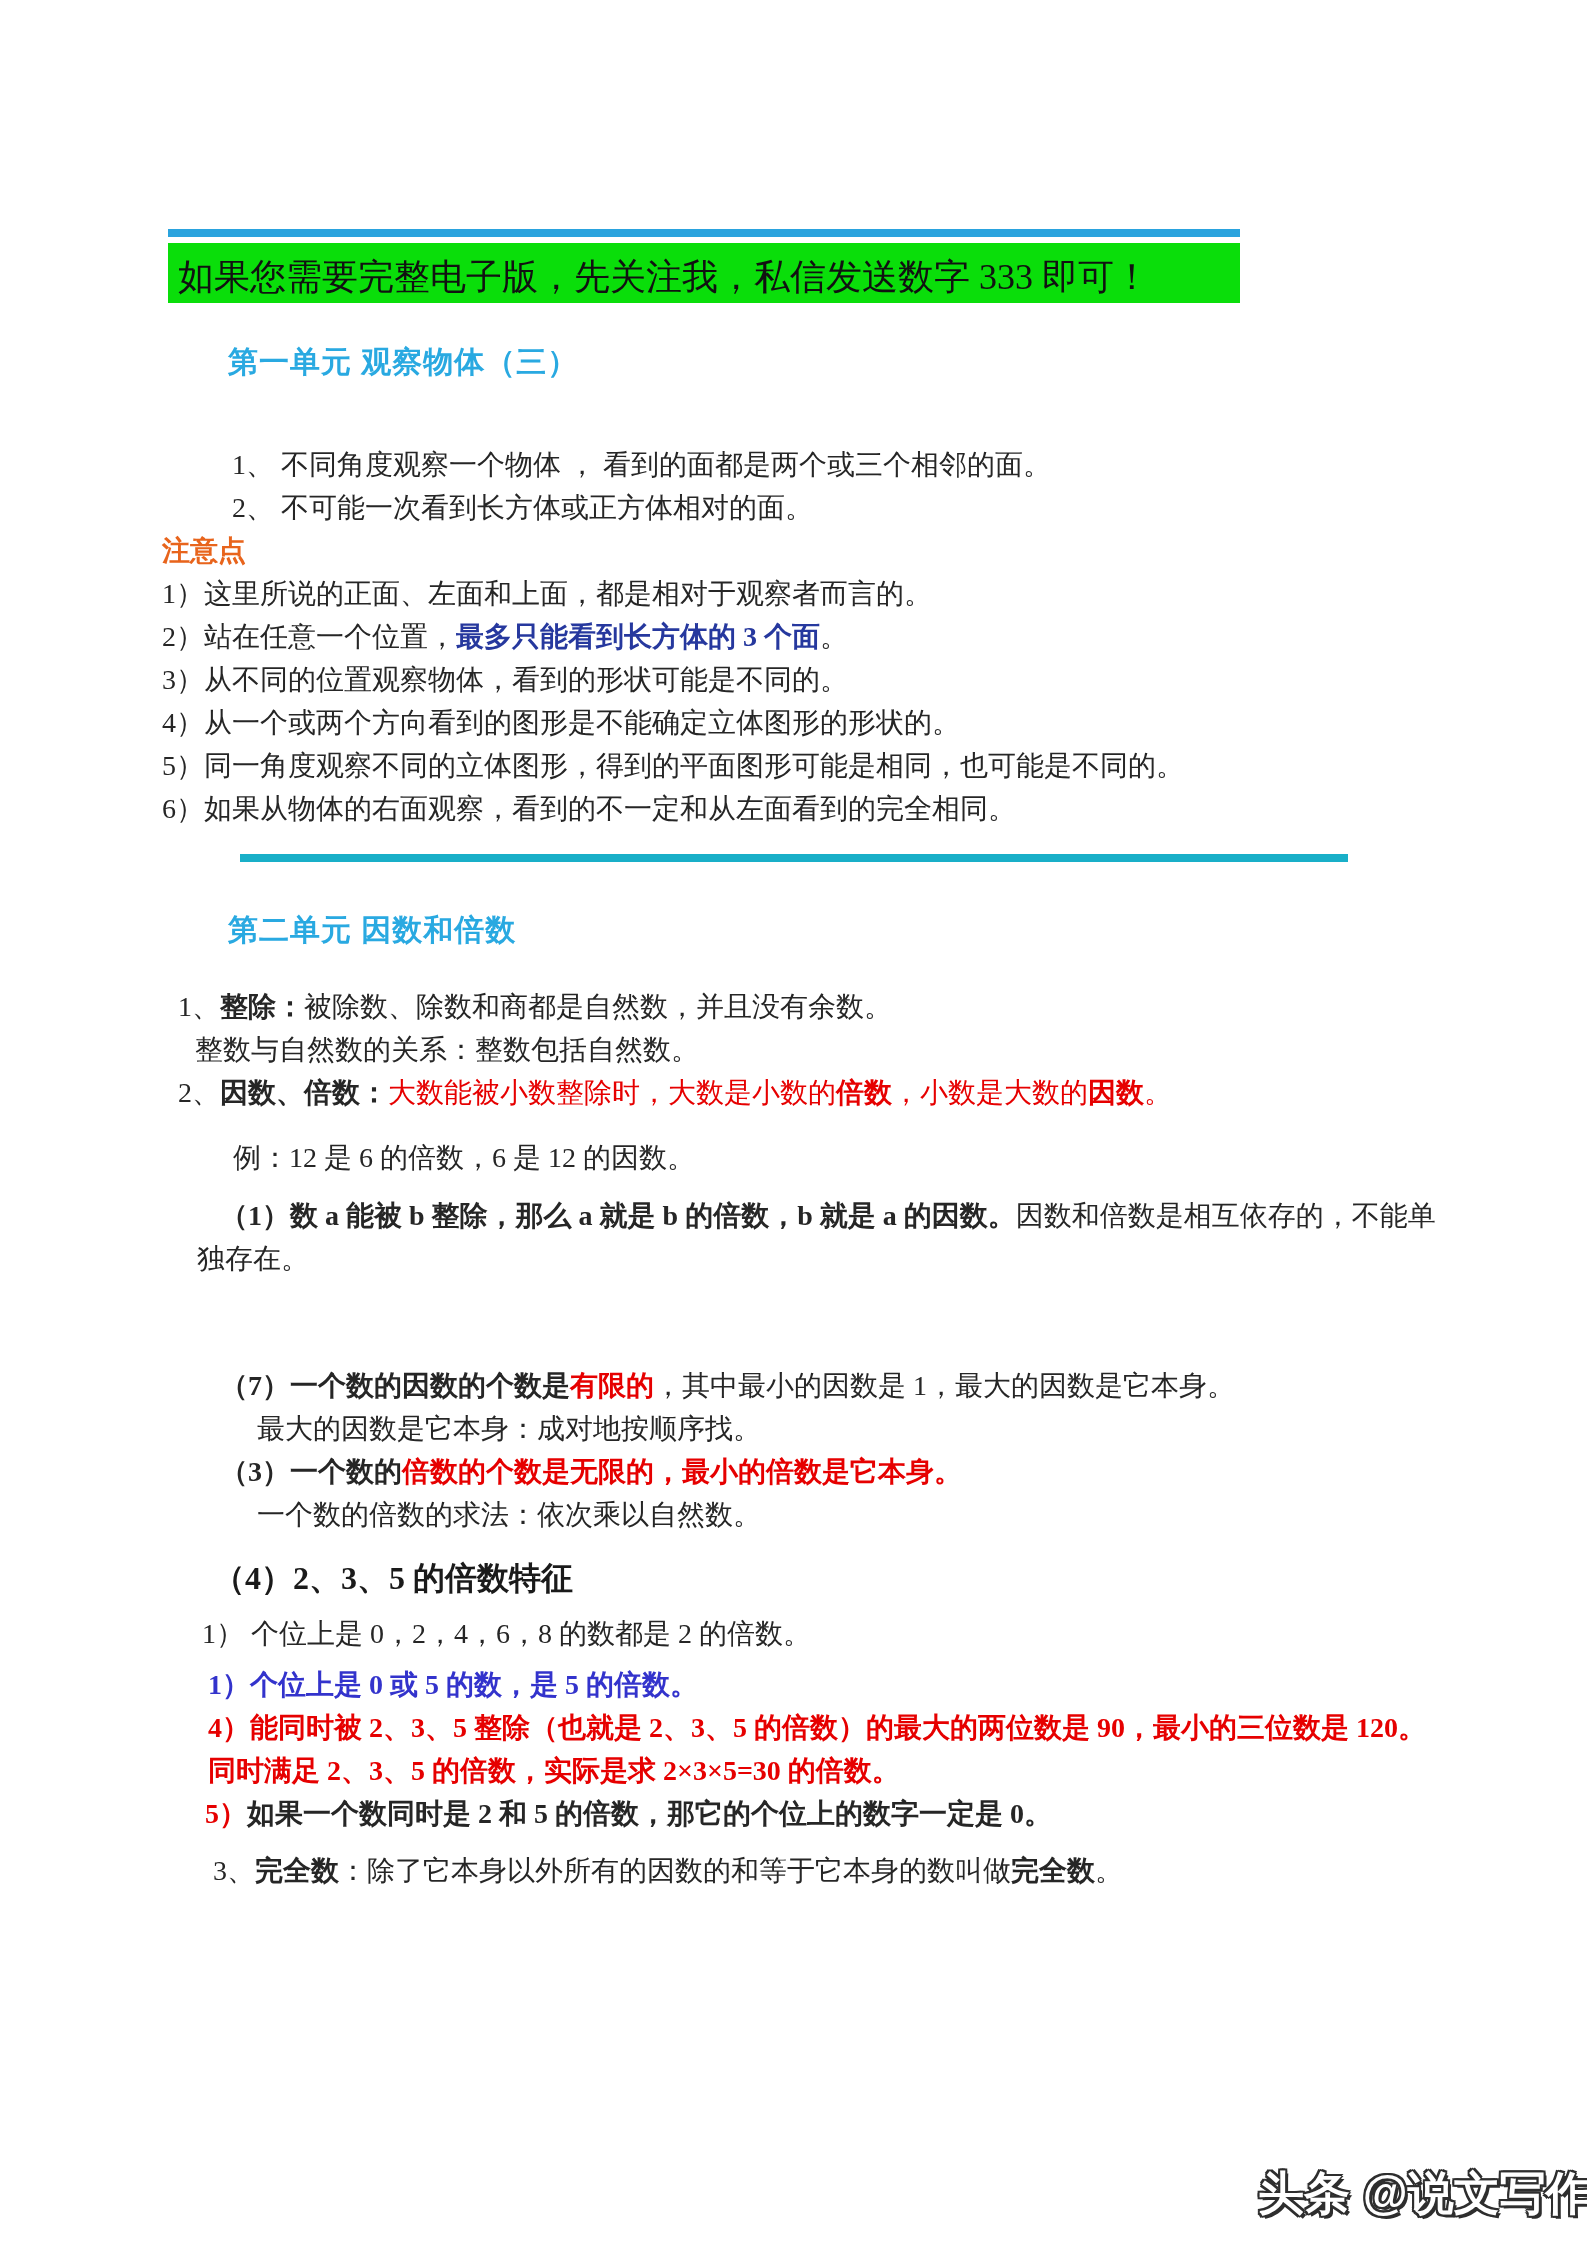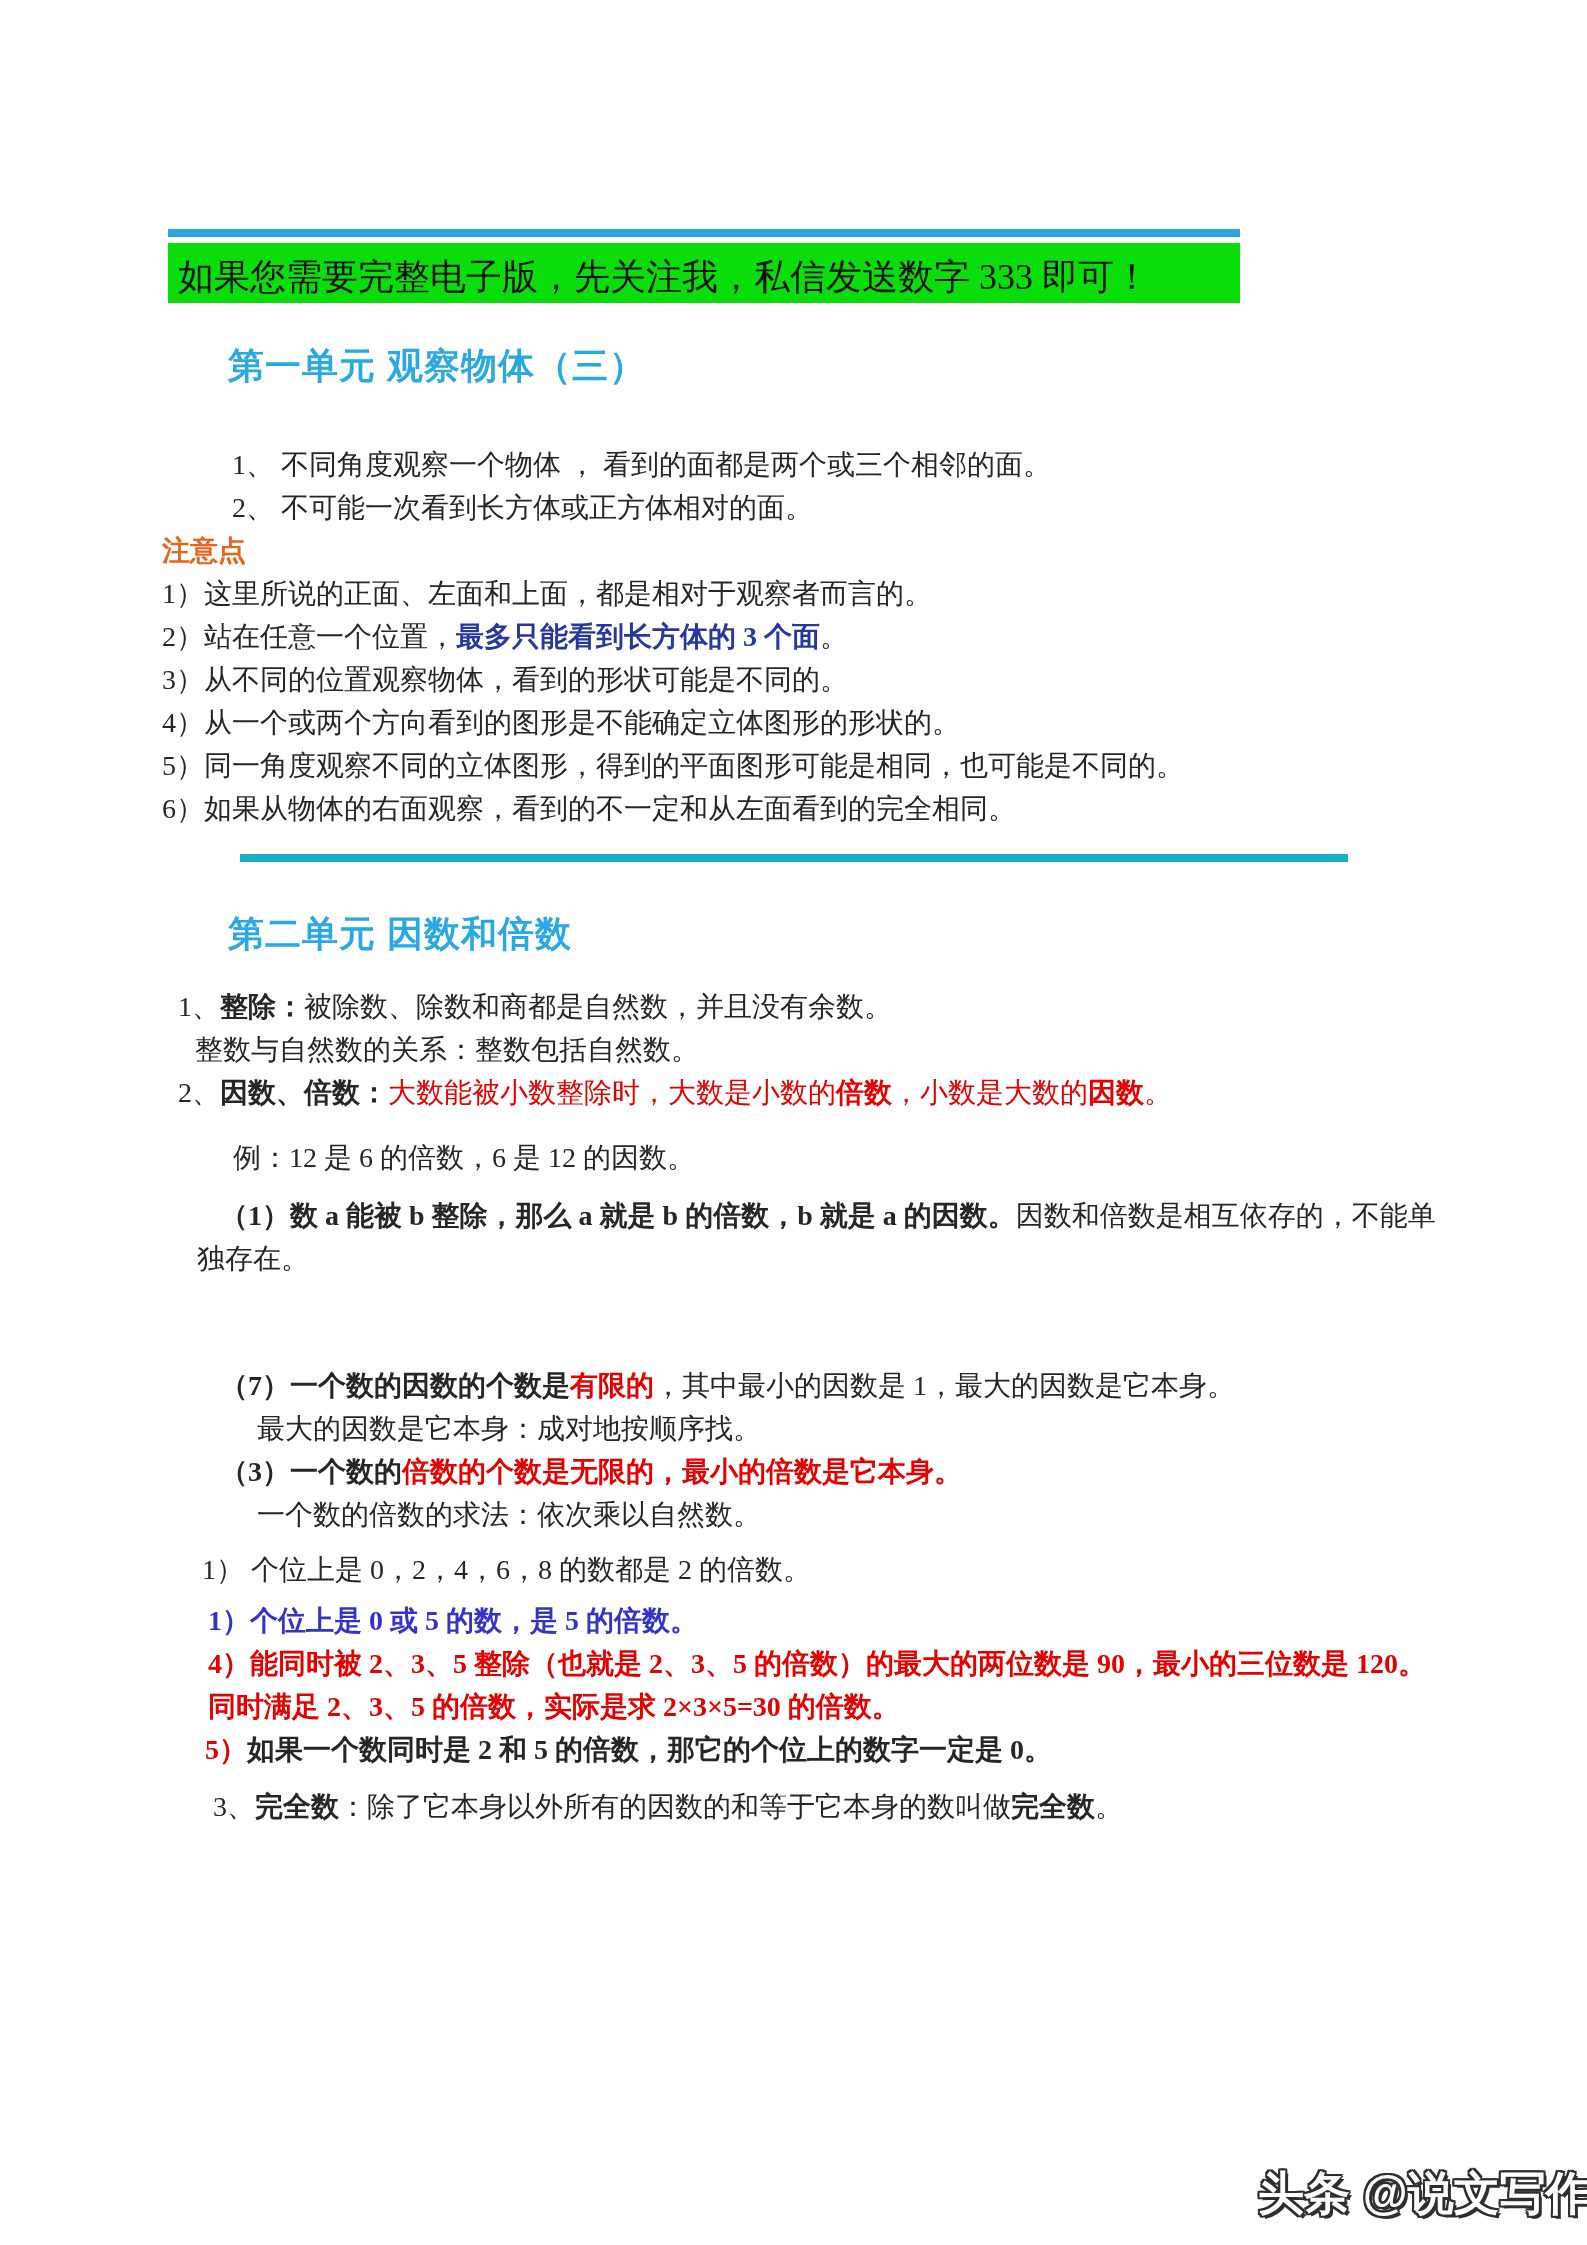--- a/index.html
+++ b/index.html
@@ -5,21 +5,21 @@
   html,body{margin:0;padding:0;background:#ffffff;}
   .page{position:relative;width:1587px;height:2245px;background:#ffffff;overflow:hidden;
         font-family:"Liberation Serif","DejaVu Serif",serif;color:#262626;}
   .rule{position:absolute;height:8px;}
   .rule-top{left:168px;top:229px;width:1072px;}
   .rule-mid{left:240px;top:854px;width:1108px;}
   .banner{position:absolute;left:168px;top:243px;width:1072px;height:60px;
           font-size:36px;line-height:68px;color:#111;padding-left:10px;box-sizing:border-box;
           white-space:nowrap;}
   .sec-title{position:absolute;left:228px;font-family:"Liberation Sans","DejaVu Sans",sans-serif;
-             font-weight:bold;font-size:36px;letter-spacing:1px;white-space:nowrap;}
+             font-weight:bold;font-size:30px;letter-spacing:1px;white-space:nowrap;}
   .title-1{top:342px;}
   .title-2{top:910px;}
   .textblock{position:absolute;font-size:28px;line-height:43px;}
   .sec1-lines{left:162px;top:443px;width:1310px;}
   .sec2-lines{left:162px;top:985px;width:1290px;}
   .tline{min-height:43px;}
   .watermark{position:absolute;left:1258px;top:2163px;
              font-family:"Liberation Sans","DejaVu Sans",sans-serif;
              font-weight:bold;font-size:46px;color:#ffffff;white-space:nowrap;
              text-shadow:3px 3px 0 #2e2e2e,-2px -2px 0 #2e2e2e,2px -2px 0 #2e2e2e,
@@ -62,20 +62,21 @@
   <div class="textblock sec2-lines">
       <div class="tline" style="text-indent: 16px;"><span>1、</span><span style="font-weight: bold;">整除：</span><span>被除数、除数和商都是自然数，并且没有余数。</span></div>
       <div class="tline" style="text-indent: 33px;"><span>整数与自然数的关系：整数包括自然数。</span></div>
       <div class="tline" style="text-indent: 16px;"><span>2、</span><span style="font-weight: bold;">因数、倍数：</span><span style="color: rgb(230, 0, 0);">大数能被小数整除时，大数是小数的</span><span style="color: rgb(230, 0, 0); font-weight: bold;">倍数</span><span style="color: rgb(230, 0, 0);">，小数是大数的</span><span style="color: rgb(230, 0, 0); font-weight: bold;">因数</span><span style="color: rgb(230, 0, 0);">。</span></div>
       <div class="tline" style="margin-top: 22px; text-indent: 71px;"><span>例：12 是 6 的倍数，6 是 12 的因数。</span></div>
       <div class="tline" style="margin-top: 15px; padding-left: 35px; text-indent: 23px;"><span style="font-weight: bold;">（1）数 a 能被 b 整除，那么 a 就是 b 的倍数，b 就是 a 的因数。</span><span>因数和倍数是相互依存的，不能单独存在。</span></div>
       <div class="tline" style="margin-top: 84px; text-indent: 58px;"><span style="font-weight: bold;">（7）一个数的因数的个数是</span><span style="color: rgb(230, 0, 0); font-weight: bold;">有限的</span><span>，其中最小的因数是 1，最大的因数是它本身。</span></div>
       <div class="tline" style="text-indent: 95px;"><span>最大的因数是它本身：成对地按顺序找。</span></div>
       <div class="tline" style="text-indent: 58px;"><span style="font-weight: bold;">（3）一个数的</span><span style="color: rgb(230, 0, 0); font-weight: bold;">倍数的个数是无限的，最小的倍数是它本身。</span></div>
       <div class="tline" style="text-indent: 95px;"><span>一个数的倍数的求法：依次乘以自然数。</span></div>
+      <div class="tline" style="margin-top: 21px; text-indent: 51px; font-size: 32px;"><span style="color: rgb(26, 26, 26); font-weight: bold;">（4）2、3、5 的倍数特征</span></div>
       <div class="tline" style="margin-top: 12px; text-indent: 40px;"><span>1）  个位上是 0，2，4，6，8 的数都是 2 的倍数。</span></div>
       <div class="tline" style="margin-top: 8px; text-indent: 46px;"><span style="color: rgb(51, 51, 204); font-weight: bold;">1）个位上是 0 或 5 的数，是 5 的倍数。</span></div>
       <div class="tline" style="padding-left: 33px; text-indent: 13px;"><span style="color: rgb(230, 0, 0); font-weight: bold;">4）能同时被 2、3、5 整除（也就是 2、3、5 的倍数）的最大的两位数是 90，最小的三位数是 120。</span></div>
       <div class="tline" style="text-indent: 46px;"><span style="color: rgb(230, 0, 0); font-weight: bold;">同时满足 2、3、5 的倍数，实际是求 2×3×5=30 的倍数。</span></div>
       <div class="tline" style="text-indent: 43px;"><span style="color: rgb(230, 0, 0); font-weight: bold;">5）</span><span style="font-weight: bold;">如果一个数同时是 2 和 5 的倍数，那它的个位上的数字一定是 0。</span></div>
       <div class="tline" style="margin-top: 14px; text-indent: 51px;"><span>3、</span><span style="font-weight: bold;">完全数</span><span>：除了它本身以外所有的因数的和等于它本身的数叫做</span><span style="font-weight: bold;">完全数</span><span>。</span></div>
     </div>
 
   <div class="watermark">
     <span>头条 @说文写作</span>

